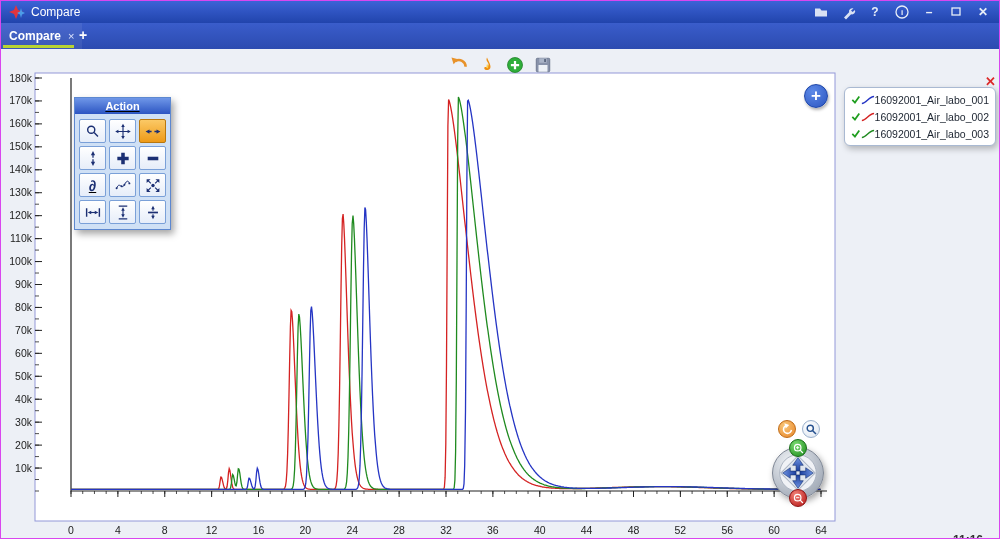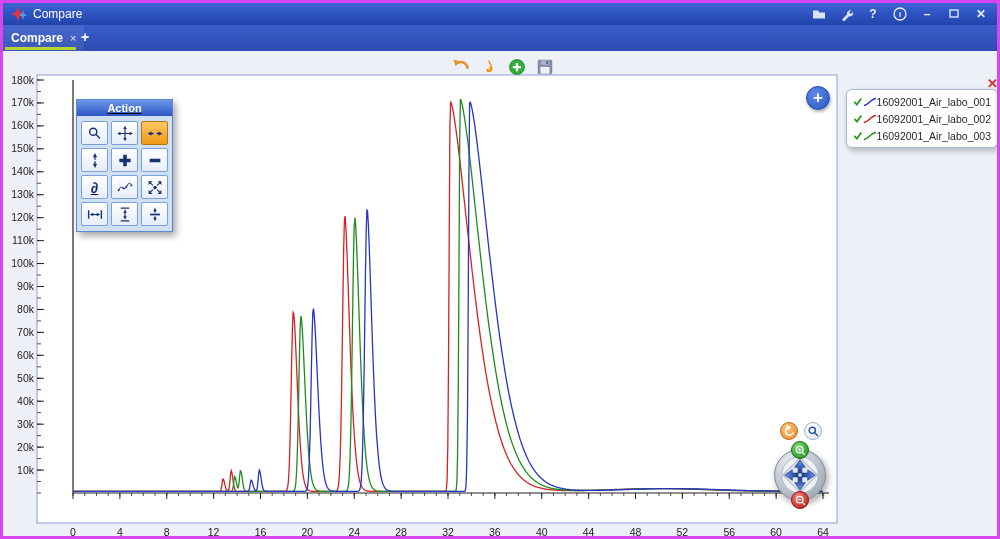--- a/index.html
+++ b/index.html
@@ -1,16 +1,16 @@
 <!DOCTYPE html>
 <html><head>
 <meta charset="utf-8">
 <style>
   body{margin:0;font-family:"Liberation Sans",sans-serif;background:#c8ccd4;}
-  .window{position:relative;width:1000px;height:539px;overflow:hidden;background:#edf0f6;border:3px solid #d946ef;box-sizing:border-box;}
+  .window{position:relative;width:1000px;height:539px;overflow:hidden;background:#edf0f6;border:1px solid #d946ef;box-sizing:border-box;}
   
   .titlebar{position:absolute;top:0;left:0;right:0;height:22px;background:linear-gradient(#3c63d6,#2144ac);display:flex;align-items:center;justify-content:space-between;padding:0 8px;box-sizing:border-box;z-index:30;}
   .title-left{display:flex;align-items:center;gap:6px;}
   .title-text{color:#fff;font-size:12px;}
   .title-icons{display:flex;align-items:center;gap:11px;}
   .ticon{width:16px;height:16px;display:flex;align-items:center;justify-content:center;color:#e8eef8;font-size:12px;font-weight:bold;cursor:default;}
   
   .tabbar{position:absolute;top:22px;left:0;right:0;height:26px;background:linear-gradient(#3a5dcb,#2c4bb0);z-index:30;}
   .tab{position:absolute;left:0;top:0;height:26px;padding:0 8px;display:flex;align-items:center;gap:7px;background:rgba(255,255,255,0.07);}
   .tab-underline{position:absolute;left:2px;right:8px;bottom:1px;height:3px;background:#b8d432;}

